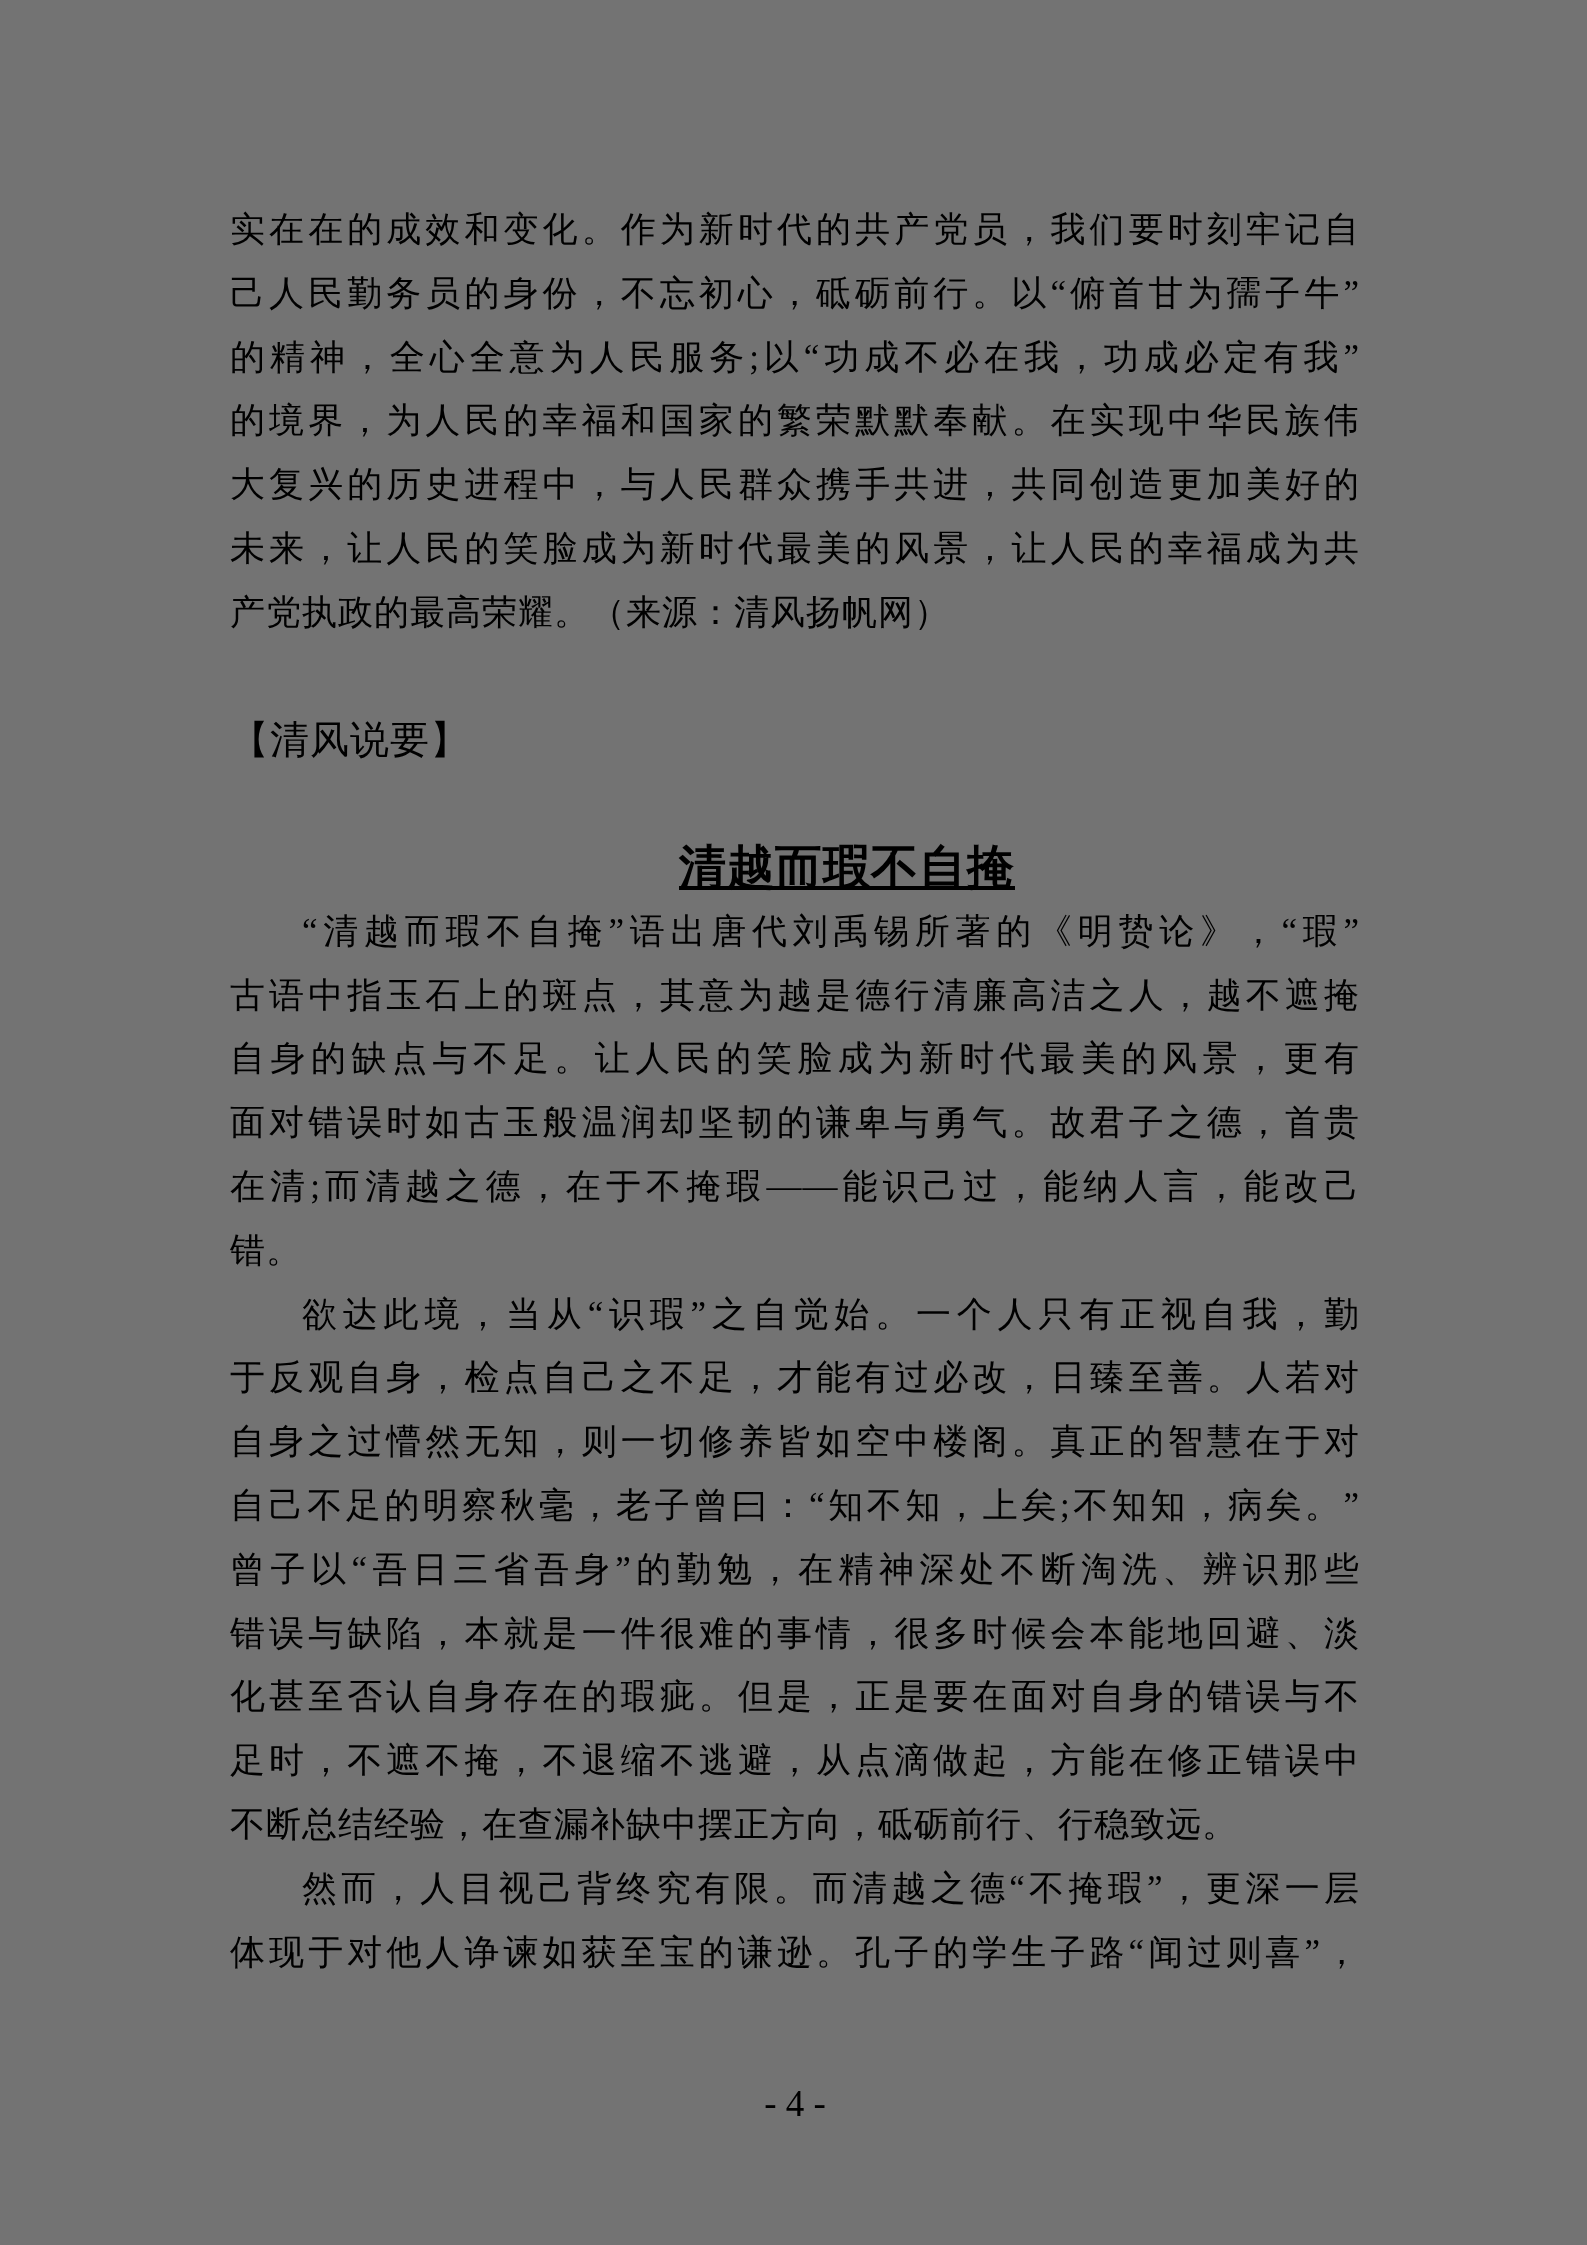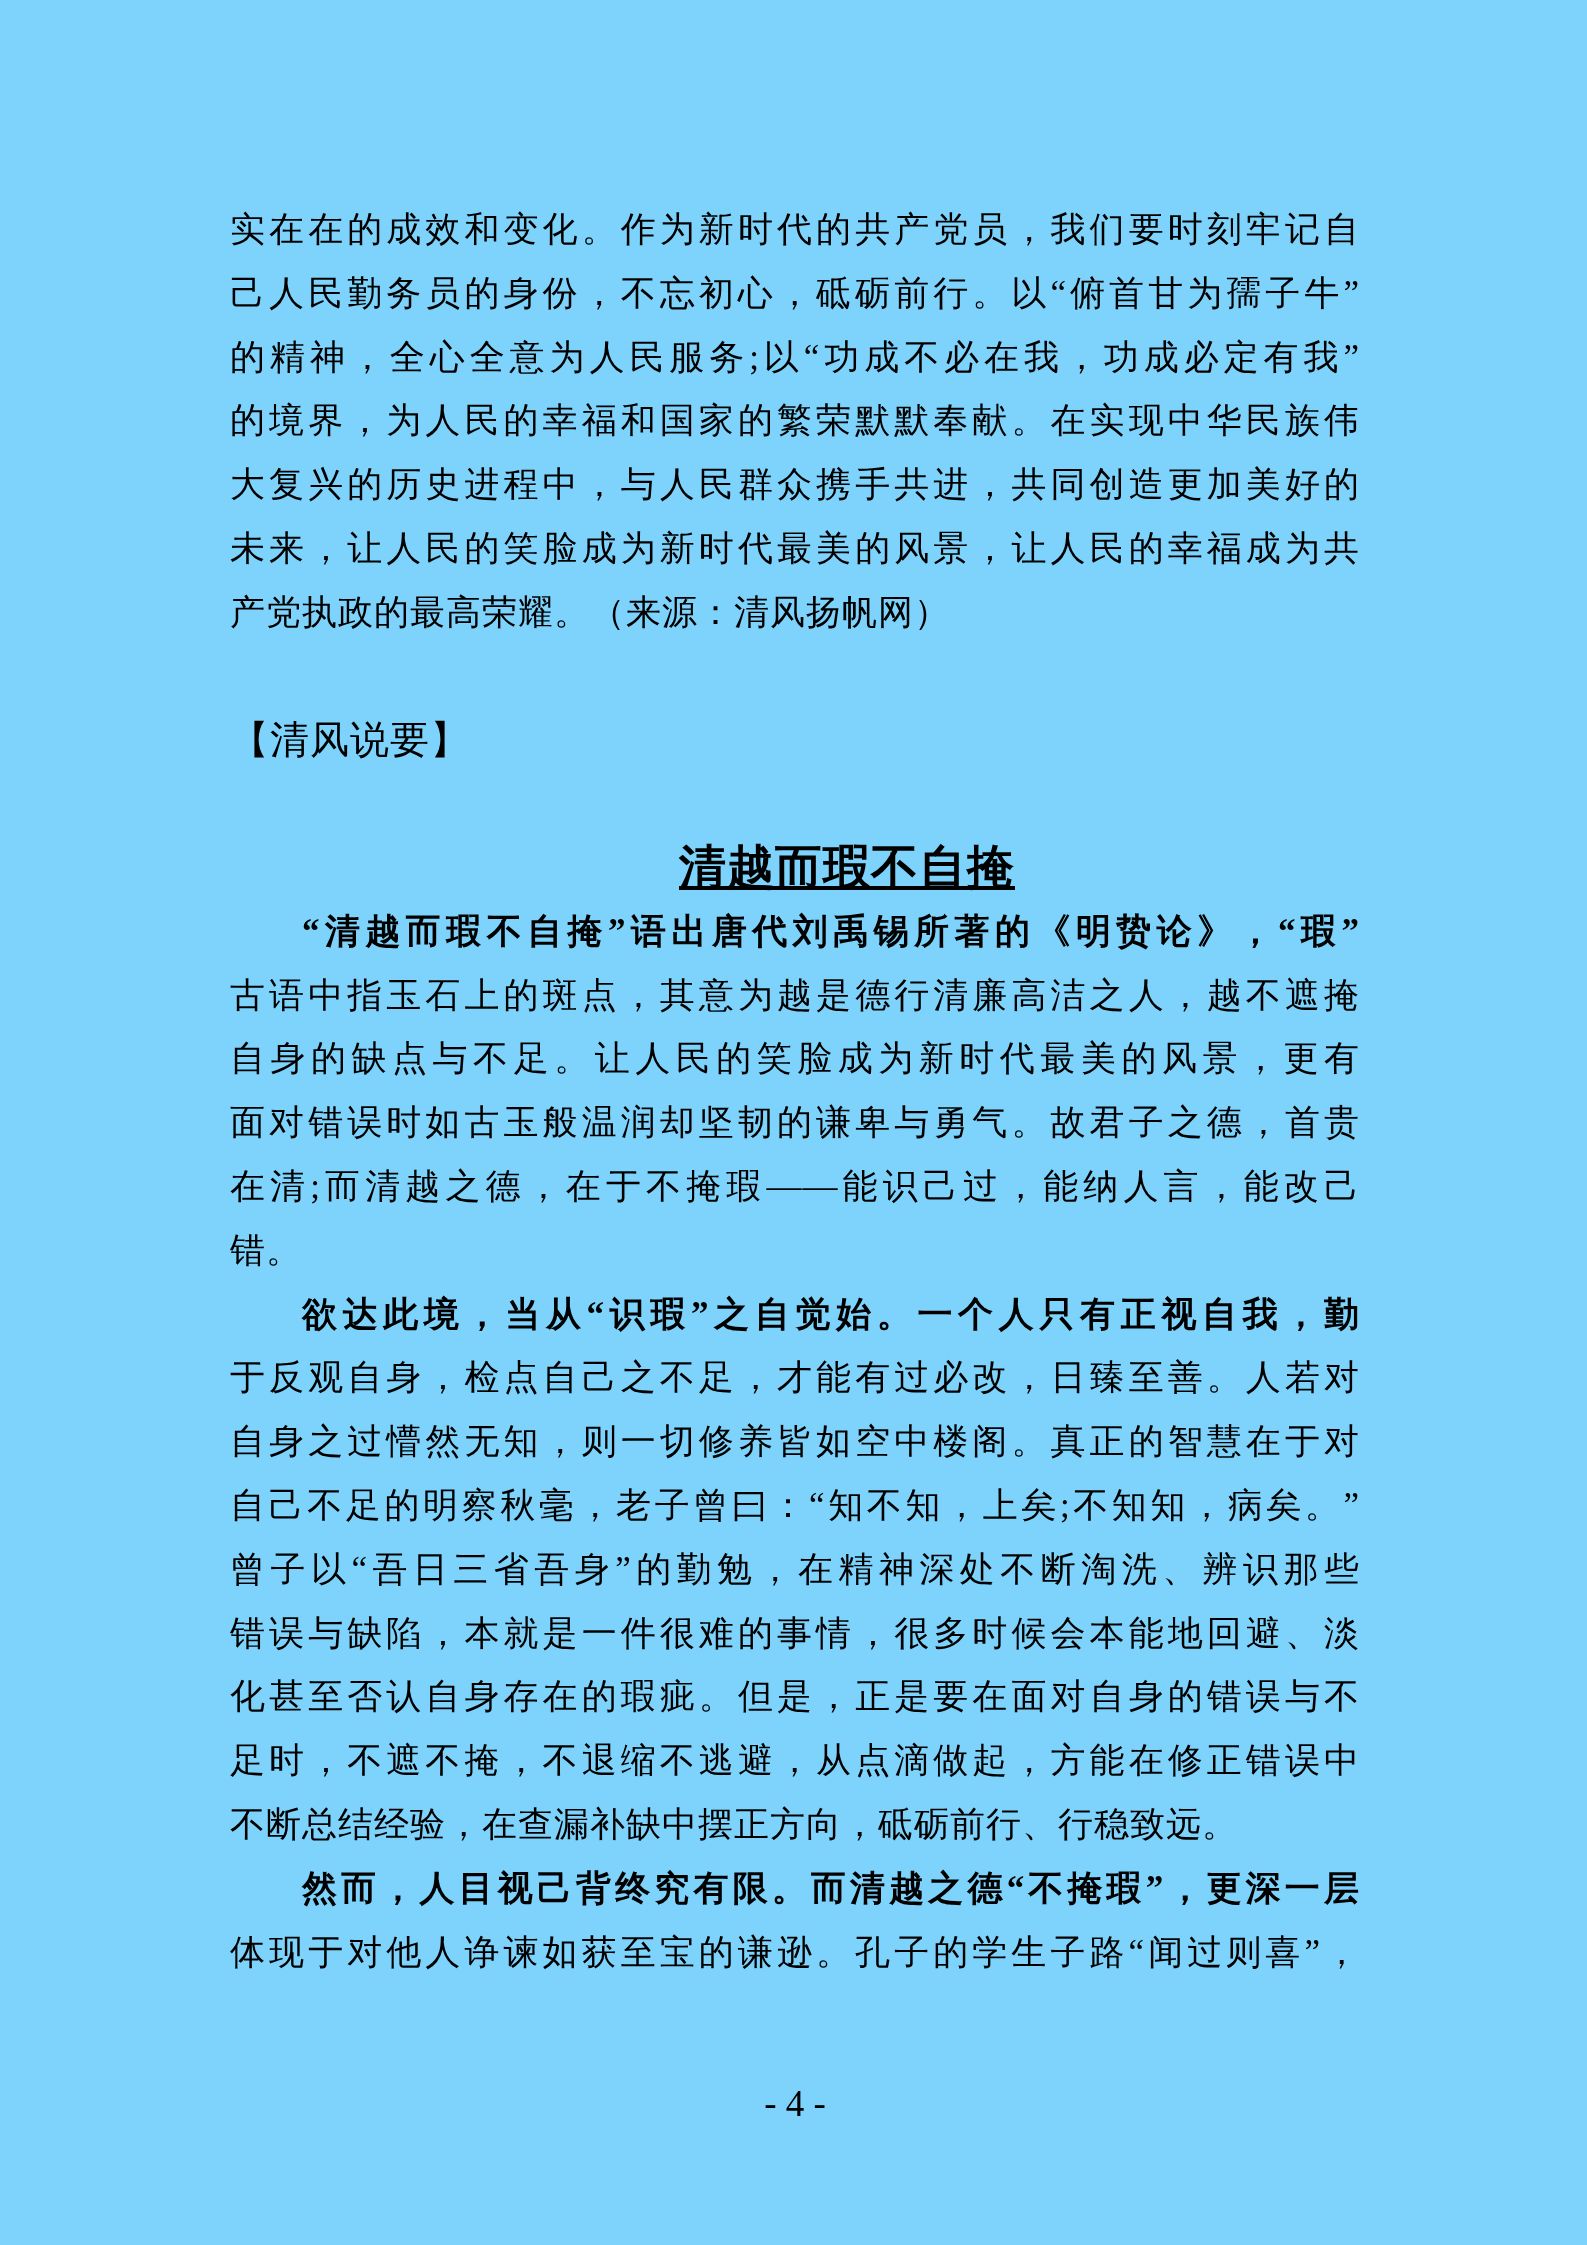--- a/index.html
+++ b/index.html
@@ -10,21 +10,21 @@
     position: relative;
     font-family: "Liberation Serif", "DejaVu Serif", serif;
     color: #000000;
     overflow: hidden;
   }
   .page {
     position: absolute;
     left: 0; top: 0;
     width: 1587px;
     height: 2245px;
-    background: #7dd3fc;
+    background: #737373;
   }
   .content {
     position: absolute;
     left: 230px;
     top: 198px;
     width: 1130px;
   }
   .line {
     height: 63.8px;
     line-height: 63.8px;
@@ -34,21 +34,21 @@
     overflow: visible;
   }
   
   .line.jl {
     white-space: normal;
     text-align: justify;
     text-align-last: justify;
     text-justify: inter-ideograph;
   }
   
-  .line.ind { padding-left: 72px; font-weight: bold; }
+  .line.ind { padding-left: 72px; }
   .line.jl.ind { width: 1058px; }
   .section-label {
     height: 63.8px;
     line-height: 63.8px;
     font-size: 39px;
     letter-spacing: 1px;
   }
   .article-title {
     height: 63.8px;
     line-height: 63.8px;

